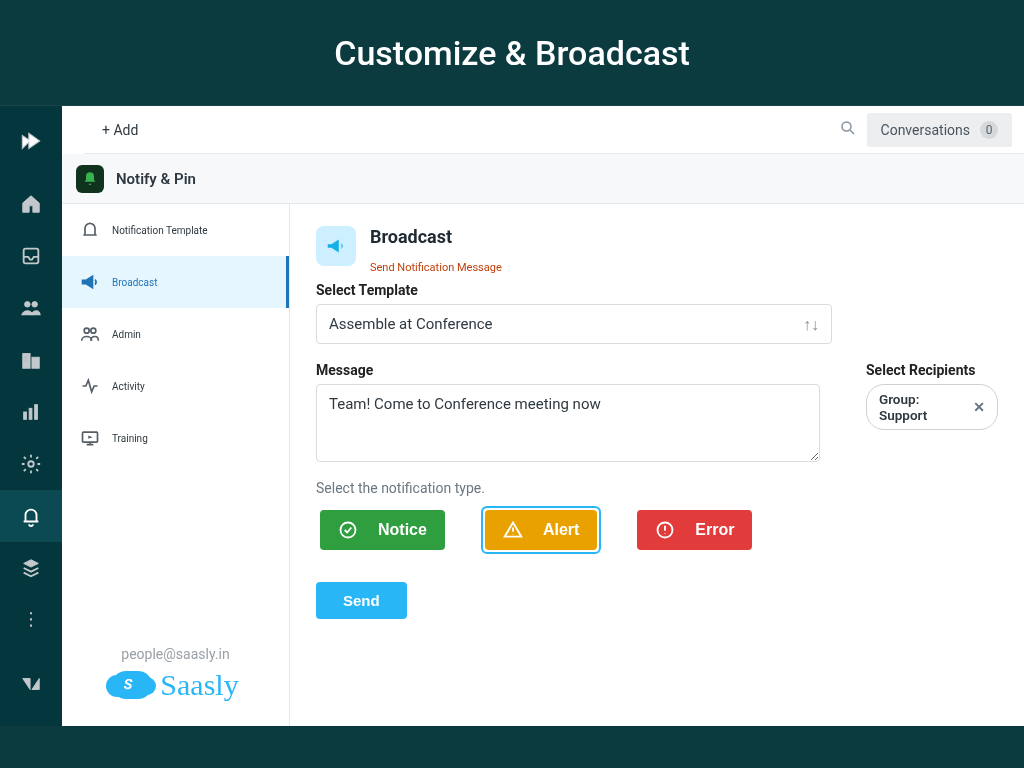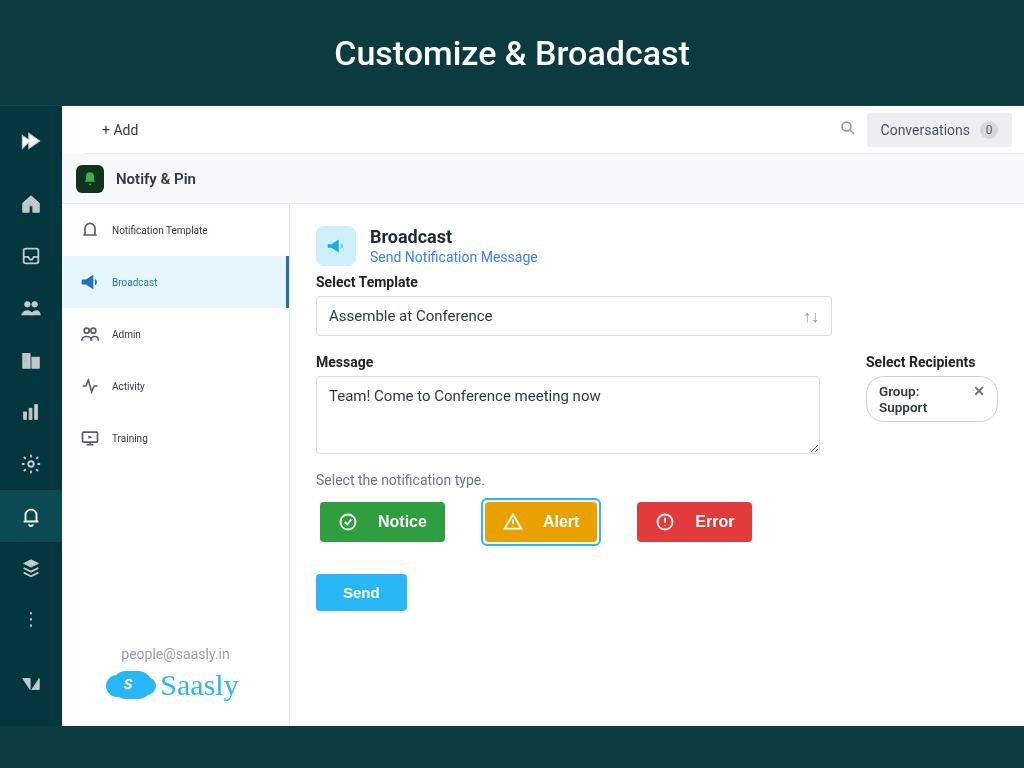--- a/index.html
+++ b/index.html
@@ -179,21 +179,21 @@
     overflow:auto;
   }
   .page-head { display:flex; gap:14px; align-items:flex-start; margin-bottom:8px; }
   .page-badge {
     width:40px; height:40px; border-radius:8px;
     background:#cdefff;
     display:flex; align-items:center; justify-content:center;
   }
   .page-badge svg { width:22px; height:22px; fill:#13b0e6; }
   .page-title-block h2 { font-size:18px; font-weight:700; color:#1f2a33; }
-  .page-title-block .sub { color:#3b82f6; font-size:14px; margin-top:2px; }
+  .page-title-block .sub { color:#c2410c; font-size:11px; margin-top:14px; }
 
   .field-label { font-weight:700; font-size:14px; margin:8px 0 6px; color:#222; }
   .select-box {
     border:1px solid #d8dcde;
     border-radius:4px;
     height:40px;
     display:flex;
     align-items:center;
     padding: 0 12px;
     font-size:15px;
@@ -218,21 +218,21 @@
 
   .row2 {
     display:flex;
     align-items:flex-start;
     gap:30px;
   }
   .col-main { flex:0 0 auto; width:520px; }
   .col-side { flex:1; }
   .chip {
     display:inline-flex;
-    align-items:flex-start;
+    align-items:center;
     gap:22px;
     border:1px solid #ccd1d5;
     background:#fff;
     border-radius:18px;
     padding:6px 12px;
     font-size:13.5px;
     font-weight:600;
     color:#2f3941;
     cursor:pointer;
   }

